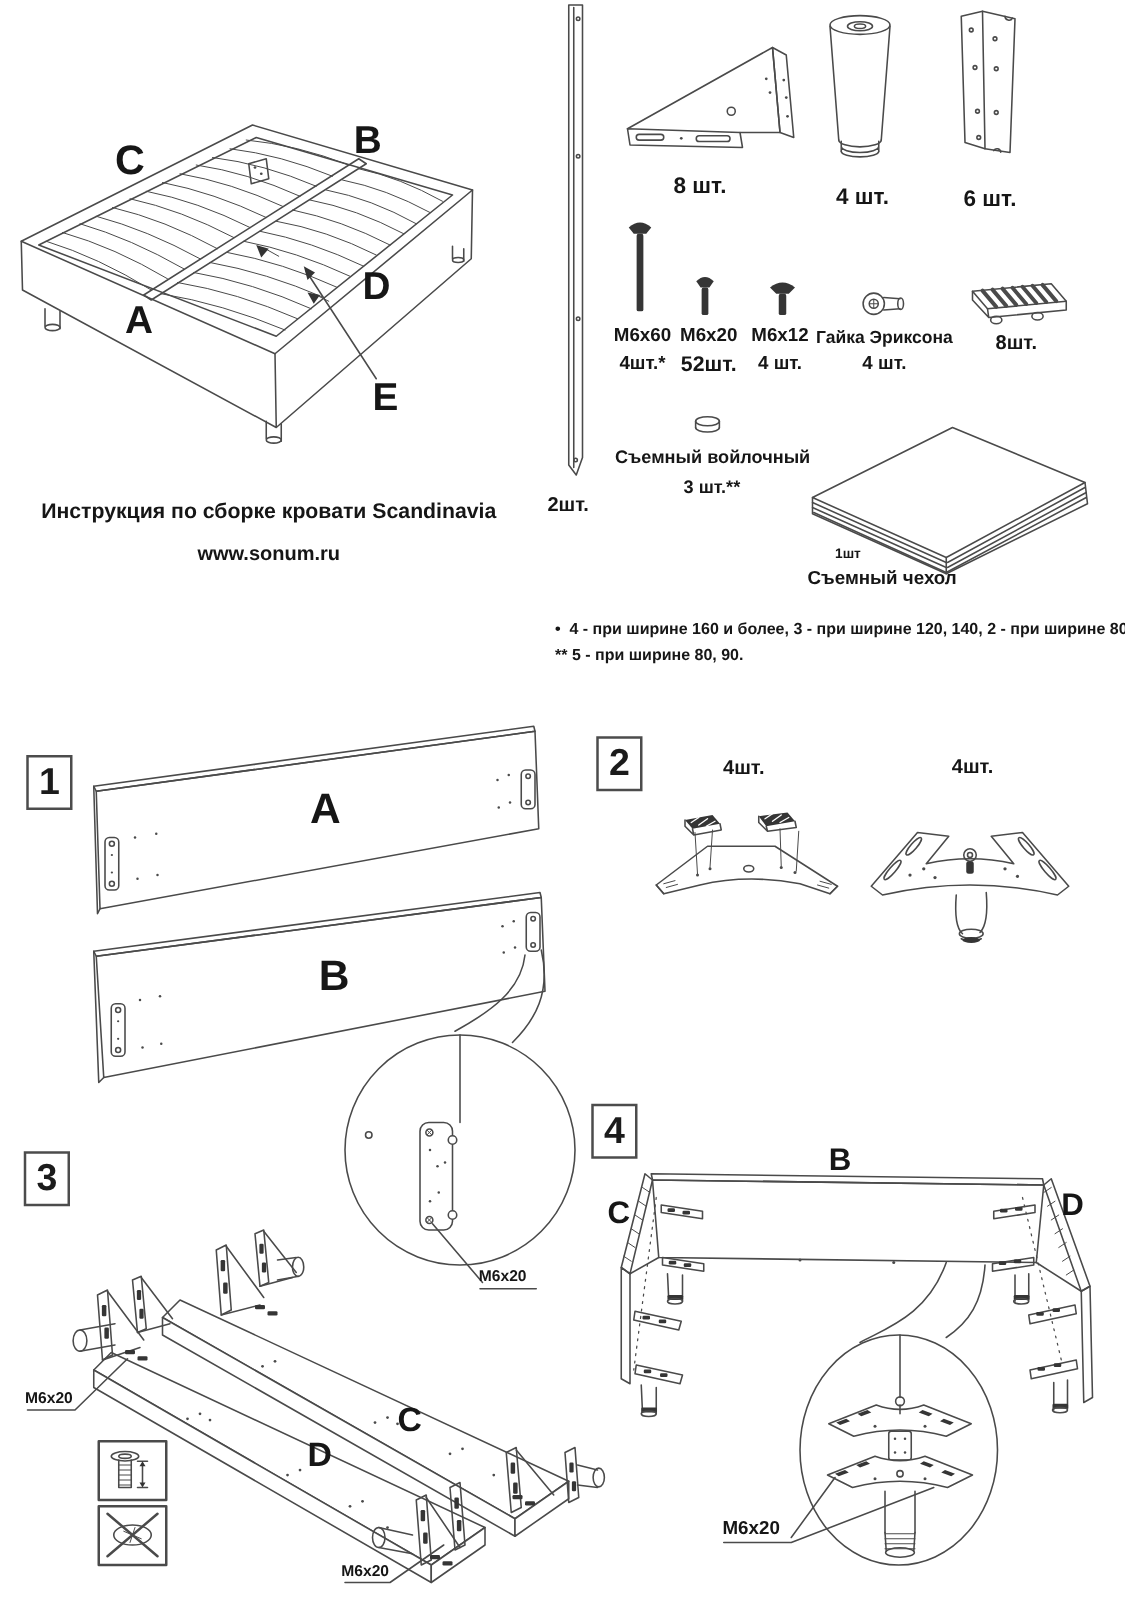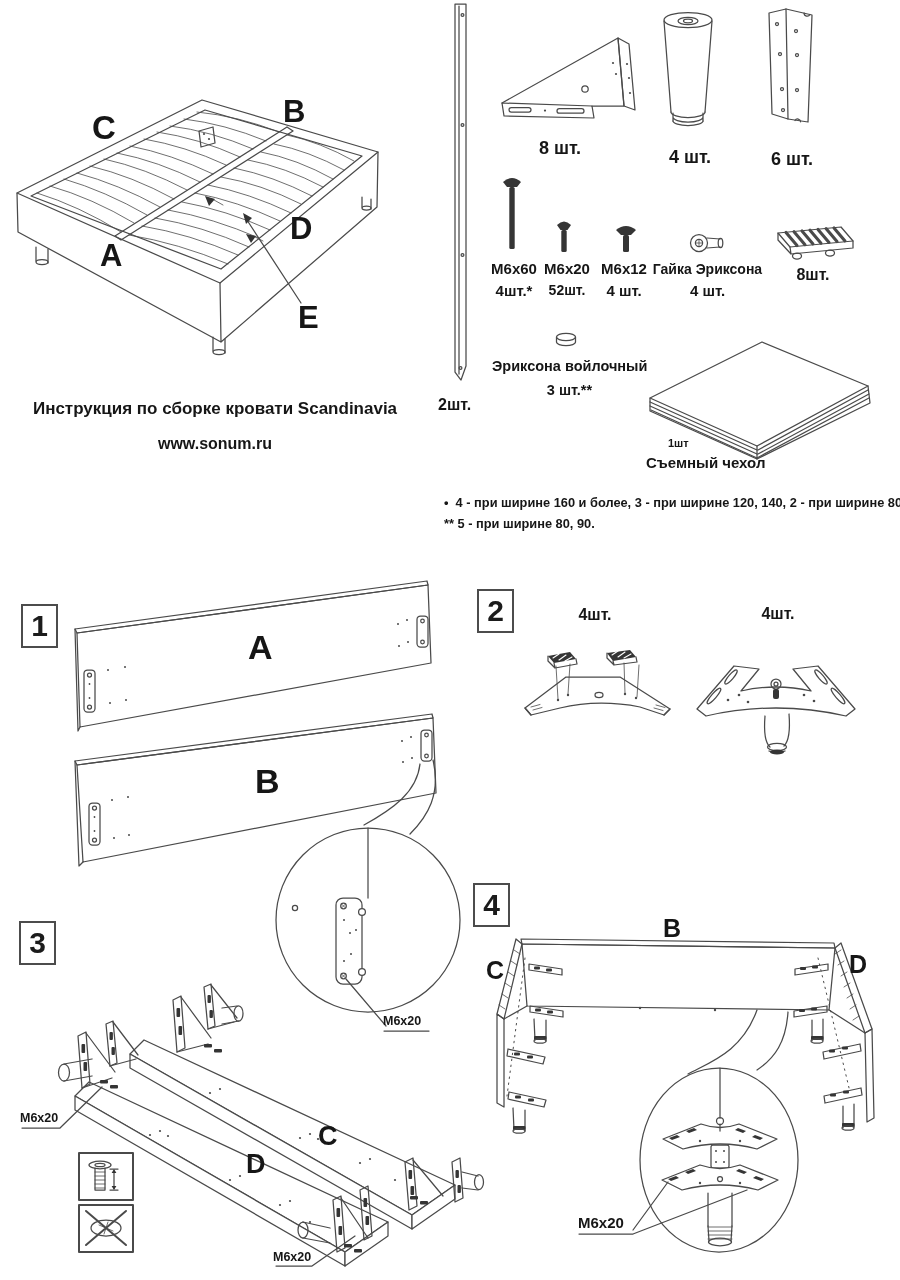--- a/index.html
+++ b/index.html
@@ -453,29 +453,29 @@
   <div class="lbl ctr" style="left:15px;top:400px;width:400px;font-size:17px;">Инструкция по сборке кровати Scandinavia</div>
   <div class="lbl ctr" style="left:15px;top:436px;width:400px;font-size:16px;">www.sonum.ru</div>
 
   <div class="lbl ctr" style="left:515px;top:139px;width:90px;font-size:18px;">8 шт.</div>
   <div class="lbl ctr" style="left:650px;top:148px;width:80px;font-size:18px;">4 шт.</div>
   <div class="lbl ctr" style="left:752px;top:150px;width:80px;font-size:18px;">6 шт.</div>
 
   <div class="lbl ctr" style="left:486px;top:261px;width:56px;font-size:15px;">М6х60</div>
   <div class="lbl ctr" style="left:486px;top:283px;width:56px;font-size:15px;">4шт.*</div>
   <div class="lbl ctr" style="left:540px;top:261px;width:54px;font-size:15px;">М6х20</div>
-  <div class="lbl ctr" style="left:540px;top:283px;width:54px;font-size:14px;">52шт.</div>
+  <div class="lbl ctr" style="left:540px;top:283px;width:54px;font-size:17px;">52шт.</div>
   <div class="lbl ctr" style="left:596px;top:261px;width:56px;font-size:15px;">М6х12</div>
   <div class="lbl ctr" style="left:596px;top:283px;width:56px;font-size:15px;">4 шт.</div>
   <div class="lbl ctr" style="left:650px;top:262px;width:115px;font-size:14px;">Гайка Эриксона</div>
   <div class="lbl ctr" style="left:650px;top:283px;width:115px;font-size:15px;">4 шт.</div>
   <div class="lbl ctr" style="left:782px;top:267px;width:62px;font-size:16px;">8шт.</div>
 
   <div class="lbl" style="left:438px;top:397px;font-size:16px;">2шт.</div>
-  <div class="lbl ctr" style="left:492px;top:359px;width:155px;font-size:14.5px;">Эриксона войлочный</div>
+  <div class="lbl ctr" style="left:492px;top:359px;width:155px;font-size:14.5px;">Съемный войлочный</div>
   <div class="lbl ctr" style="left:492px;top:383px;width:155px;font-size:14.5px;text-align:center;">3 шт.**</div>
   <div class="lbl" style="left:668px;top:438px;font-size:11px;">1шт</div>
   <div class="lbl" style="left:646px;top:455px;font-size:15px;">Съемный чехол</div>
 
   <div class="lbl" style="left:444px;top:496px;font-size:12.8px;"><span>•</span>&nbsp;&nbsp;<span>4 - при ширине 160 и более, 3 - при ширине 120, 140, 2 - при ширине 80, 90</span></div>
   <div class="lbl" style="left:444px;top:517px;font-size:12.8px;"><span>**</span> <span>5 - при ширине 80, 90.</span></div>
 
   <div class="stepbox" style="left:21px;top:604px;">1</div>
   <div class="stepbox" style="left:477px;top:589px;">2</div>
   <div class="stepbox" style="left:19px;top:921px;">3</div>

